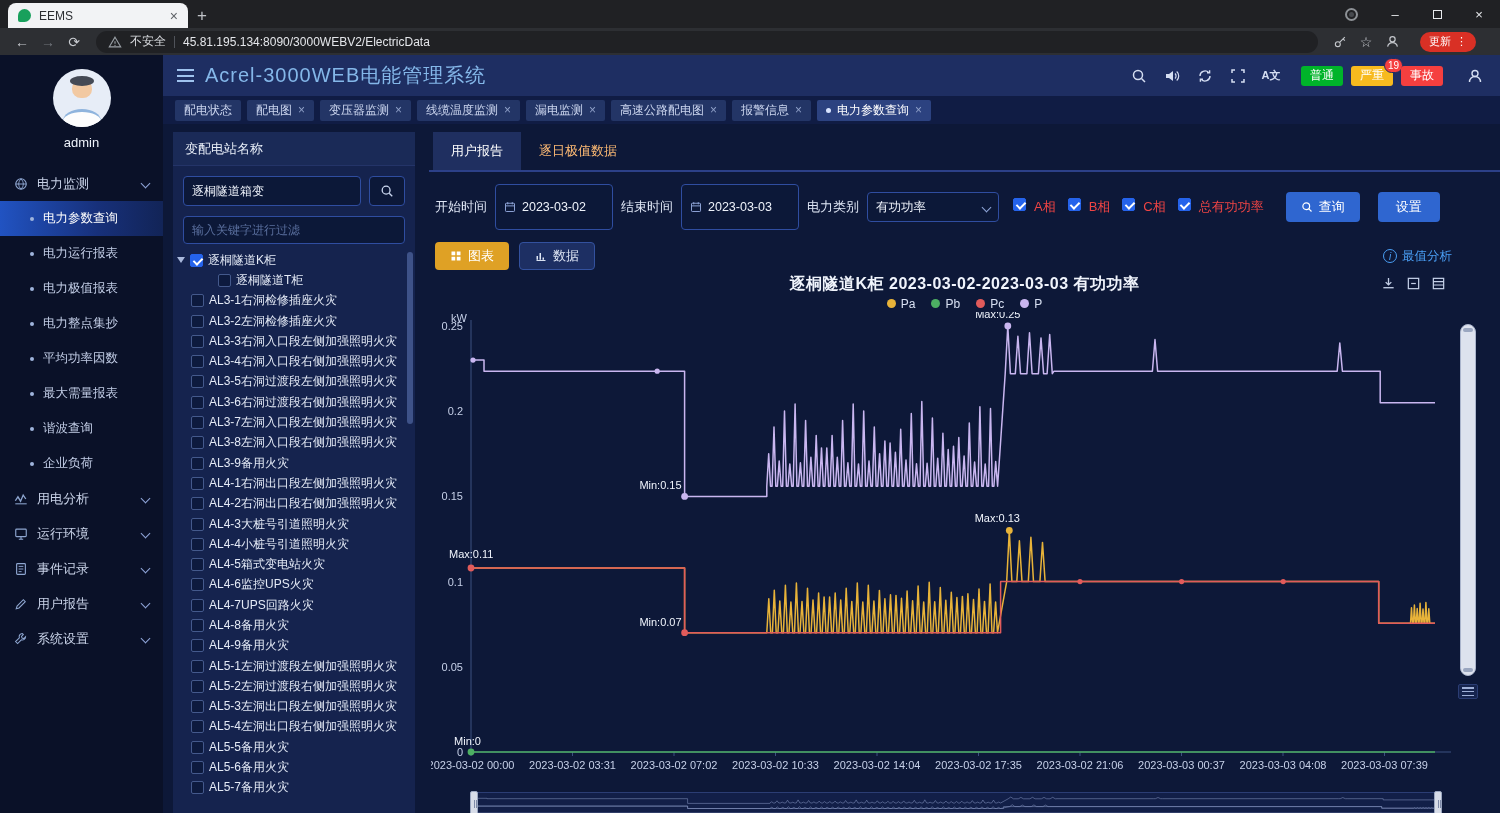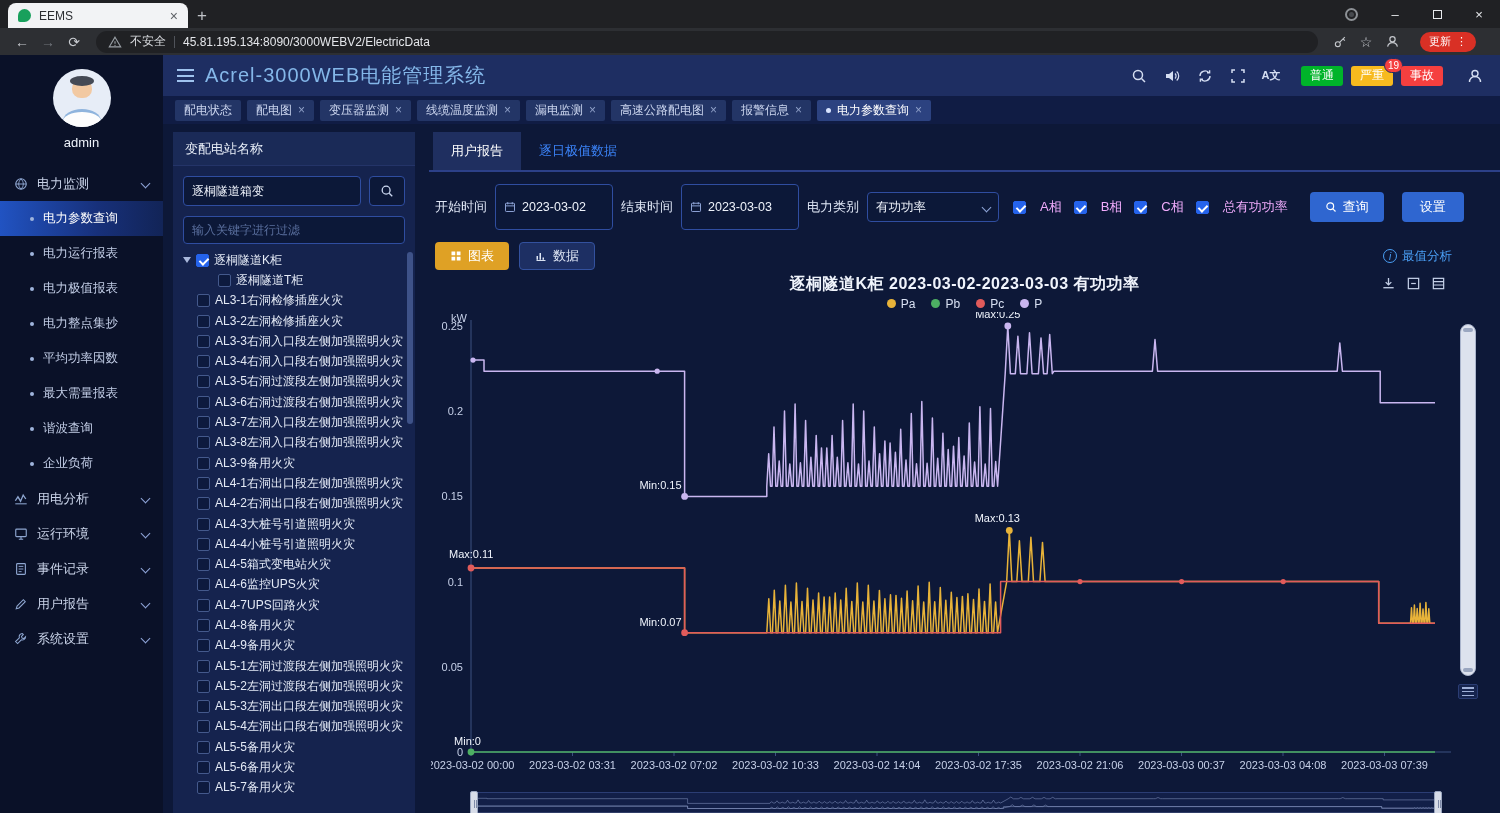--- a/index.html
+++ b/index.html
@@ -63,43 +63,43 @@
 .workspace{flex:1;display:flex;gap:10px;padding:8px 0 0 10px;min-height:0}
 .station{width:242px;background:#15234e;display:flex;flex-direction:column;flex:none}
 .st-h{height:34px;display:flex;align-items:center;padding:0 12px;color:#e8eef8;font-size:13px;background:#1a2a57;border-bottom:1px solid #243468;flex:none}
 .st-search{display:flex;padding:10px 10px 0 10px;gap:8px;flex:none}
 .inp{height:30px;background:#0c1838;border:1px solid #2f4da0;border-radius:4px;color:#eef2fa;font-size:12px;padding:0 8px;outline:none;font-family:inherit}
 .st-input{flex:1;min-width:0}
 .st-btn{width:36px;height:30px;background:#0c1838;border:1px solid #2f4da0;border-radius:4px;display:flex;align-items:center;justify-content:center;color:#cdd9f2;cursor:pointer}
 .st-filter{margin:10px 10px 4px;height:28px}
 .st-filter::placeholder{color:#5a6f9e}
 .tree{flex:1;overflow:hidden;position:relative;padding-top:2px}
-.trow{height:20.3px;display:flex;align-items:center;gap:5px;padding-left:10px;font-size:12px;color:#e4eaf6;white-space:nowrap;cursor:pointer}
+.trow{height:20.3px;display:flex;align-items:center;gap:5px;padding-left:4px;font-size:12px;color:#e4eaf6;white-space:nowrap;cursor:pointer}
 .trow.ind{padding-left:31px}
 .arr-space{width:9px;flex:none}
 .tri{width:0;height:0;border-left:6px solid #a9b8dc;border-top:4px solid transparent;border-bottom:4px solid transparent;flex:none}
 .tri.down{border-left:4px solid transparent;border-right:4px solid transparent;border-top:6px solid #a9b8dc;border-bottom:none}
 .cb{width:13px;height:13px;border:1px solid #44598c;background:#0d1a3e;border-radius:2px;position:relative;flex:none}
 .cb.on{background:#2563eb;border-color:#2563eb}
 .cb.on::after{content:"";position:absolute;left:3.5px;top:1px;width:4px;height:7px;border:solid #fff;border-width:0 2px 2px 0;transform:rotate(45deg)}
 .sbar{position:absolute;right:2px;top:4px;width:6px;height:172px;background:#3e5288;border-radius:3px}
 
 
 .main{flex:1;position:relative;min-width:0;padding-left:4px}
 .mtabs{display:flex;border-bottom:2px solid #2c4088;padding-left:4px}
-.mtab{padding:10px 18px;font-size:13px;color:#3b82f6;cursor:pointer}
+.mtab{padding:10px 18px;font-size:13px;color:#fdba74;cursor:pointer}
 .mtab.active{background:#1f2f60;color:#fff}
 .frow{display:flex;align-items:center;gap:8px;margin-top:12px;padding-left:6px;flex-wrap:nowrap}
 .flabel{font-size:13px;color:#dfe6f5;white-space:nowrap}
 .dinput{width:118px;height:46px;background:#0c1838;border:1px solid #2f4da0;border-radius:4px;display:flex;align-items:center;gap:6px;padding:0 8px;color:#eef2fa;font-size:12.5px;cursor:pointer}
 .dinput svg{width:12px;height:12px;color:#8fa5d8;flex:none}
 .sel{width:132px;height:30px;background:#0c1838;border:1px solid #2f4da0;border-radius:4px;display:flex;align-items:center;justify-content:space-between;padding:0 8px;color:#eef2fa;font-size:12.5px;cursor:pointer}
 .sel .chev{margin-left:0;border-color:#8fa5d8}
 .phases{display:flex;gap:12px;margin-left:6px}
-.phase{display:flex;align-items:center;gap:14px;font-size:13px;color:#f0abfc;cursor:pointer;white-space:nowrap}
+.phase{display:flex;gap:8px;font-size:13px;color:#ef4444;cursor:pointer;white-space:nowrap}
 .btn{height:30px;padding:0 15px;border-radius:4px;background:#2f66d0;color:#fff;font-size:13px;display:flex;align-items:center;gap:6px;border:none;cursor:pointer;white-space:nowrap;font-family:Liberation Serif, serif}
 .btn svg{width:12px;height:12px}
 .vrow{display:flex;align-items:center;margin-top:12px;padding:0 48px 0 6px}
 .btn-chart{background:#dfa125;height:28px}
 .btn-data{background:#1d2f63;border:1px solid #33519e;height:28px;margin-left:10px;color:#dfe6f5}
 .extreme{margin-left:auto;color:#4a9ff5;font-size:12.5px;display:flex;gap:5px;align-items:center;cursor:pointer}
 .iinfo{width:14px;height:14px;border:1px solid #4a9ff5;border-radius:50%;font-size:10px;display:flex;align-items:center;justify-content:center;font-style:italic}
 .chartblock{position:relative;margin-top:4px}
 .ctitle{text-align:center;font-size:16px;font-weight:bold;color:#f0f4fc;letter-spacing:.5px}
 .toolbox{position:absolute;right:54px;top:2px;display:flex;gap:10px;color:#c5d0e8}

